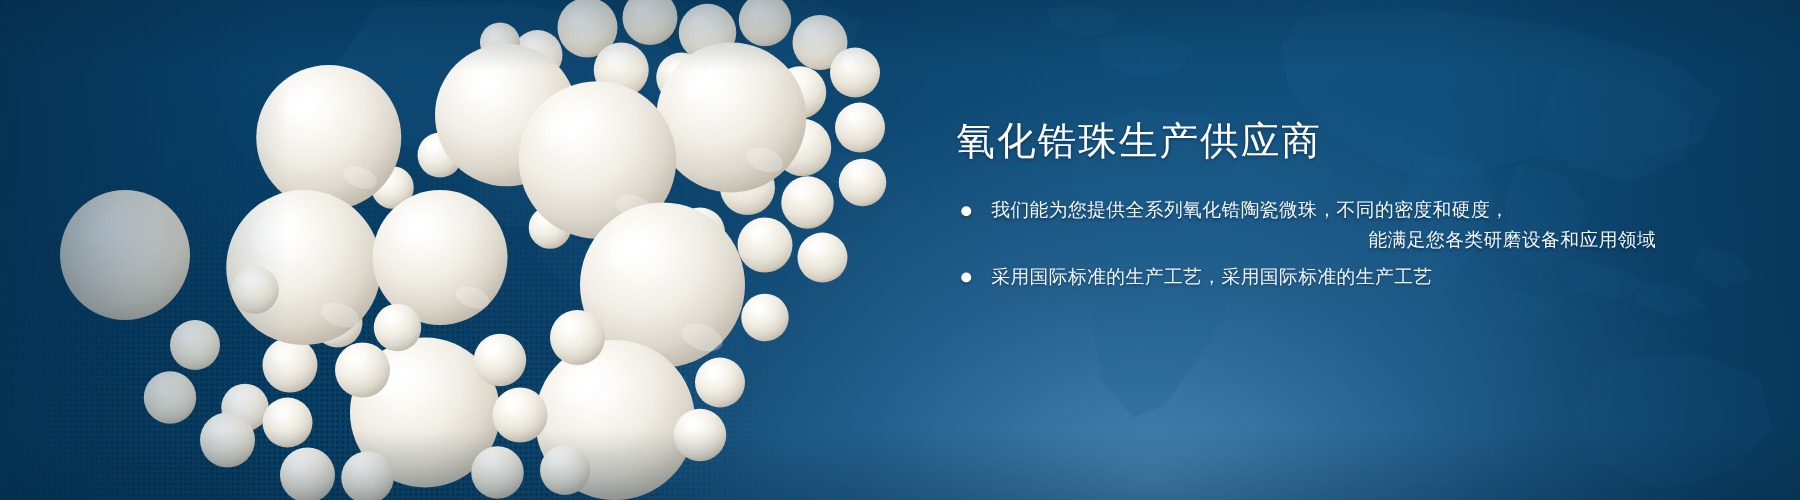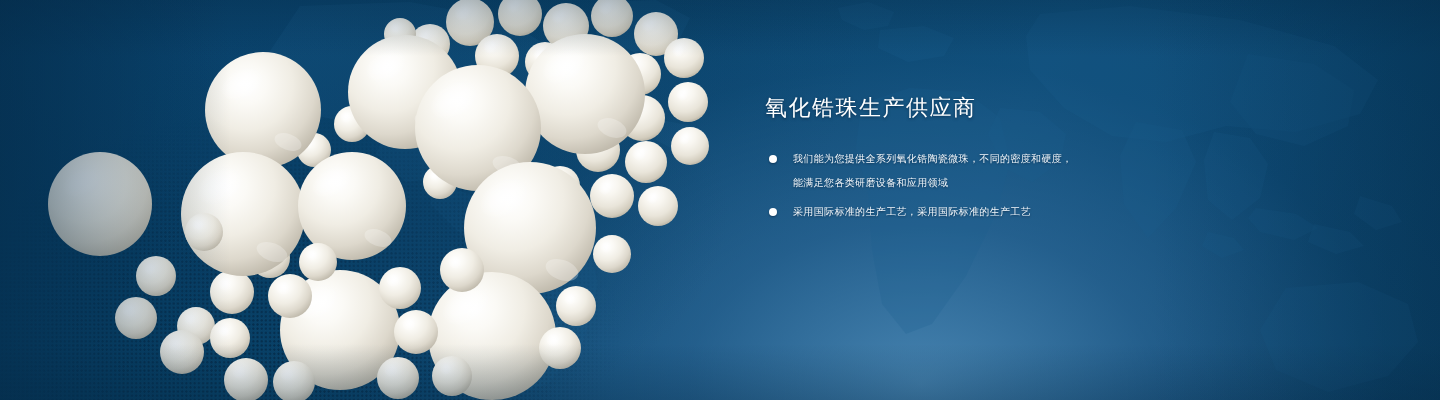--- a/index.html
+++ b/index.html
@@ -80,58 +80,58 @@
   
   #copy {
     position: absolute;
     left: 765px;
     top: 96px;
     width: 560px;
   }
 
   #headline {
     margin: 0 0 26px 0;
-    font-size: 22px;
+    font-size: 31px;
     line-height: 1.12;
     font-weight: 400;
     letter-spacing: 1.5px;
     color: #ffffff;
     text-shadow: 0 1px 3px rgba(0, 22, 45, 0.55);
     white-space: nowrap;
   }
 
   #bullets {
     list-style: none;
     margin: 0;
     padding: 0;
   }
   .bullet {
     position: relative;
     padding-left: 28px;
     margin-bottom: 5px;
-    font-size: 10px;
+    font-size: 15px;
     line-height: 24px;
     color: #f2f7fb;
     letter-spacing: 0.35px;
     text-shadow: 0 1px 2px rgba(0, 20, 42, 0.5);
   }
   .bullet:last-child { margin-bottom: 0; }
 
   .bullet-dot {
     position: absolute;
     left: 4px;
     top: 8px;
     width: 8px;
     height: 8px;
     border-radius: 50%;
     background: #ffffff;
     box-shadow: 0 1px 2px rgba(0, 20, 42, 0.45);
   }
   .bullet-text { display: block; }
-  .bullet-text .l2 { display: block; }
+  .bullet-text .l2 { display: block; text-align: right; }
 </style>
 </head>
 <body>
 
 <div id="banner">
 
   <div class="layer bg-base"></div>
 
   <div class="layer bg-map">
     <svg viewBox="0 0 1440 400" preserveAspectRatio="none" aria-hidden="true">

